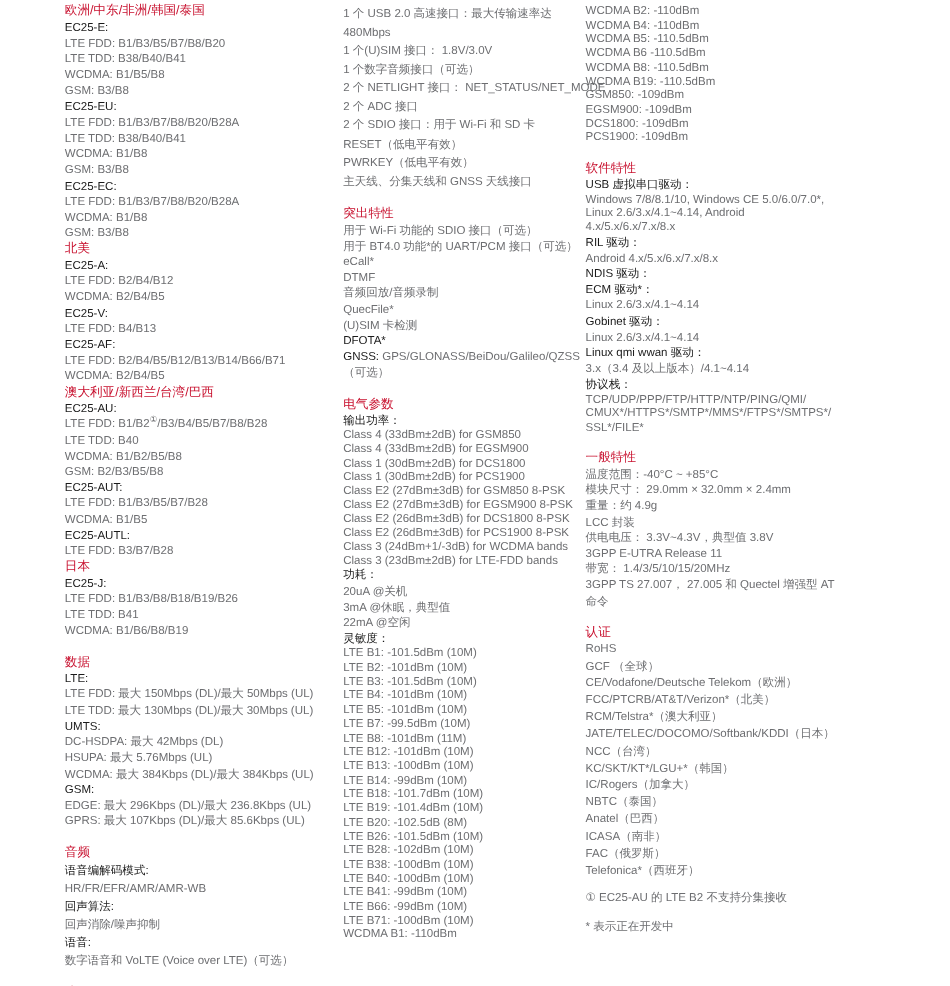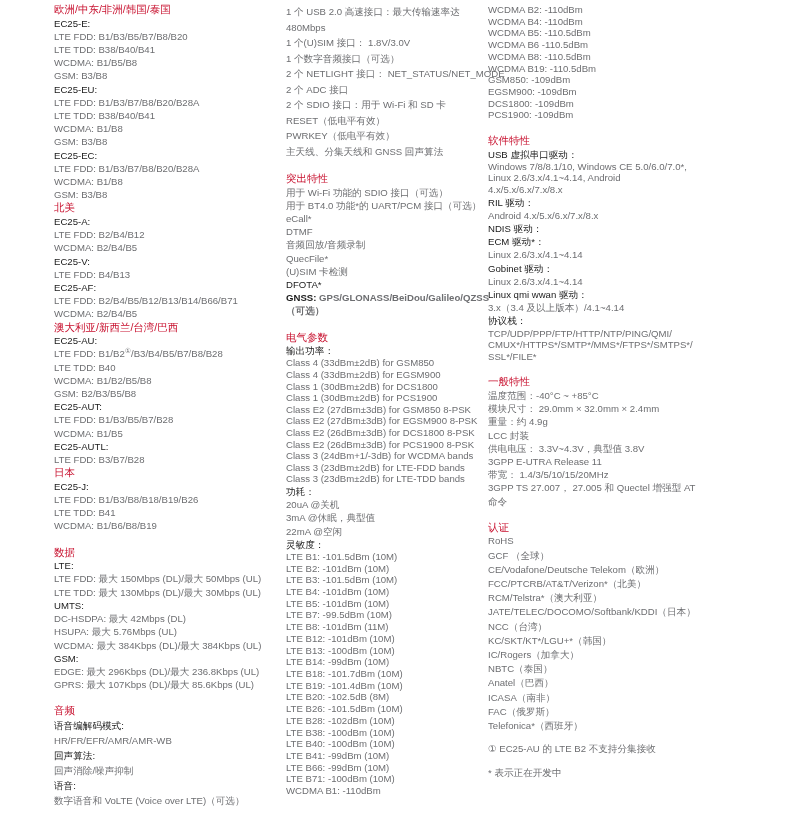--- a/index.html
+++ b/index.html
@@ -6,21 +6,21 @@
   body {
     width: 792px; height: 822px; overflow: hidden; position: relative;
     font-family: "Liberation Sans", "DejaVu Sans", sans-serif;
     font-size: 9.6px; color: #6d6e71;
   }
   .col { position: absolute; top: 3px; }
   .col1 { left: 54px; width: 226px; }
   .col2 { left: 286px; width: 226px; }
   .col3 { left: 488px; width: 260px; }
   .line { line-height: 13.2px; white-space: nowrap; }
-  .line.wrap { white-space: normal; font-weight: bold; }
+  .line.wrap { white-space: normal; }
   .h { color: #c8102e; font-weight: normal; font-size: 10.5px; line-height: 13.6px; }
   .lbl { color: #1a1a1a; }
   .val { color: #6d6e71; }
   .gap { height: 13px; }
   .gap-s { height: 8px; }
   sup { font-size: 7px; line-height: 0; vertical-align: super; }
 </style>
 </head>
 <body>
 
@@ -103,21 +103,21 @@
 <div class="col col2" style="top:4px">
   <div class="line val" style="line-height:15.5px">1 个 USB 2.0 高速接口：最大传输速率达</div>
   <div class="line val" style="line-height:15.5px">480Mbps</div>
   <div class="line val" style="line-height:15.5px">1 个(U)SIM 接口： 1.8V/3.0V</div>
   <div class="line val" style="line-height:15.5px">1 个数字音频接口（可选）</div>
   <div class="line val" style="line-height:15.5px">2 个 NETLIGHT 接口： NET_STATUS/NET_MODE</div>
   <div class="line val" style="line-height:15.5px">2 个 ADC 接口</div>
   <div class="line val" style="line-height:15.5px">2 个 SDIO 接口：用于 Wi-Fi 和 SD 卡</div>
   <div class="line val" style="line-height:15.5px">RESET（低电平有效）</div>
   <div class="line val" style="line-height:15.5px">PWRKEY（低电平有效）</div>
-  <div class="line val" style="line-height:15.5px">主天线、分集天线和 GNSS 回声算法</div>
+  <div class="line val" style="line-height:15.5px">主天线、分集天线和 GNSS 天线接口</div>
 
   <div class="gap"></div>
   <div class="line h">突出特性</div>
   <div class="line val">用于 Wi-Fi 功能的 SDIO 接口（可选）</div>
   <div class="line val">用于 BT4.0 功能*的 UART/PCM 接口（可选）</div>
   <div class="line val">eCall*</div>
   <div class="line val">DTMF</div>
   <div class="line val">音频回放/音频录制</div>
   <div class="line val">QuecFile*</div>
   <div class="line val">(U)SIM 卡检测</div>
@@ -130,21 +130,20 @@
   <div class="line val" style="line-height:11.6px">Class 4 (33dBm±2dB) for GSM850</div>
   <div class="line val" style="line-height:11.6px">Class 4 (33dBm±2dB) for EGSM900</div>
   <div class="line val" style="line-height:11.6px">Class 1 (30dBm±2dB) for DCS1800</div>
   <div class="line val" style="line-height:11.6px">Class 1 (30dBm±2dB) for PCS1900</div>
   <div class="line val" style="line-height:11.6px">Class E2 (27dBm±3dB) for GSM850 8-PSK</div>
   <div class="line val" style="line-height:11.6px">Class E2 (27dBm±3dB) for EGSM900 8-PSK</div>
   <div class="line val" style="line-height:11.6px">Class E2 (26dBm±3dB) for DCS1800 8-PSK</div>
   <div class="line val" style="line-height:11.6px">Class E2 (26dBm±3dB) for PCS1900 8-PSK</div>
   <div class="line val" style="line-height:11.6px">Class 3 (24dBm+1/-3dB) for WCDMA bands</div>
   <div class="line val" style="line-height:11.6px">Class 3 (23dBm±2dB) for LTE-FDD bands</div>
-  <div class="line val" style="line-height:11.6px">Class 3 (23dBm±2dB) for LTE-TDD bands</div>
   <div class="line lbl">功耗：</div>
   <div class="line val">20uA @关机</div>
   <div class="line val">3mA @休眠，典型值</div>
   <div class="line val">22mA @空闲</div>
   <div class="line lbl">灵敏度：</div>
   <div class="line val" style="line-height:11.7px">LTE B1: -101.5dBm (10M)</div>
   <div class="line val" style="line-height:11.7px">LTE B2: -101dBm (10M)</div>
   <div class="line val" style="line-height:11.7px">LTE B3: -101.5dBm (10M)</div>
   <div class="line val" style="line-height:11.7px">LTE B4: -101dBm (10M)</div>
   <div class="line val" style="line-height:11.7px">LTE B5: -101dBm (10M)</div>

